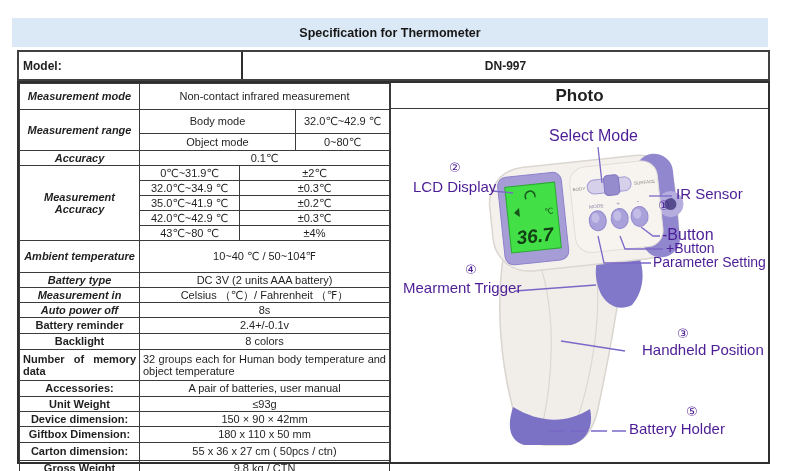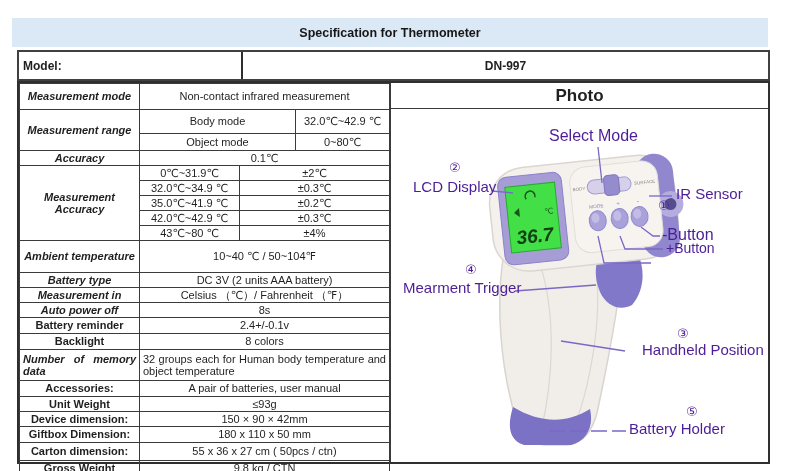--- a/index.html
+++ b/index.html
@@ -9,21 +9,21 @@
             display:flex;align-items:center;justify-content:center;font-weight:bold;font-size:12.5px;color:#171717;}
   .model-table{position:absolute;left:17px;top:50px;width:749px;height:27px;border:2px solid #404040;display:flex;}
   .model-label{width:218px;border-right:2px solid #2f2f2f;display:flex;align-items:center;
                padding-left:4px;font-weight:bold;font-size:12px;}
   .model-value{flex:1;display:flex;align-items:center;justify-content:center;font-weight:bold;font-size:12px;}
   .main{position:absolute;left:17px;top:81px;width:749px;height:379px;border:2px solid #2f2f2f;display:flex;}
   table.spec{border-collapse:collapse;table-layout:fixed;width:371px;height:375px;font-size:11px;}
   table.spec td{border:1px solid #3b3b3b;padding:0 3px;overflow:hidden;line-height:1.12;vertical-align:middle;}
   td.lc{font-weight:bold;text-align:center;font-style:italic;}
   td.ll{font-weight:bold;text-align:center;padding-left:2px;}
-  td.lj{font-weight:bold;text-align:justify;padding-left:2px;font-style:italic;}
+  td.lj{font-weight:bold;text-align:justify;padding-left:2px;}
   td.v{text-align:center;padding-left:4px;}
   td.vj{text-align:justify;padding-left:4px;}
   .photo-panel{flex:1;border-left:1px solid #3b3b3b;display:flex;flex-direction:column;}
   .photo-header{height:26px;border-bottom:1px solid #3b3b3b;display:flex;align-items:center;justify-content:center;
                 font-weight:bold;font-size:17px;}
   .photo-body{position:relative;flex:1;background:#fff;}
   .callout{position:absolute;color:#4c1d95;white-space:nowrap;}
   .num{font-size:13px;}
   svg text{font-family:"Liberation Sans","DejaVu Sans",sans-serif;}
 </style>
@@ -198,20 +198,21 @@
           </g>
         </svg>
 
         <div class="callout" style="left:158px;top:18px;font-size:16px;">Select Mode</div>
         <div class="callout num" style="left:58px;top:51px;">②</div>
         <div class="callout" style="left:22px;top:69px;font-size:15px;">LCD Display</div>
         <div class="callout" style="left:285px;top:76px;font-size:15px;">IR Sensor</div>
         <div class="callout num" style="left:267px;top:89px;">①</div>
         <div class="callout" style="left:271px;top:117px;font-size:16px;">-Button</div>
         <div class="callout" style="left:275px;top:131px;font-size:14px;">+Button</div>
+        <div class="callout" style="left:262px;top:145px;font-size:14px;">Parameter Setting</div>
         <div class="callout num" style="left:74px;top:153px;">④</div>
         <div class="callout" style="left:12px;top:170px;font-size:15px;">Mearment Trigger</div>
         <div class="callout num" style="left:286px;top:217px;">③</div>
         <div class="callout" style="left:251px;top:232px;font-size:15px;">Handheld Position</div>
         <div class="callout num" style="left:295px;top:295px;">⑤</div>
         <div class="callout" style="left:238px;top:311px;font-size:15px;">Battery Holder</div>
 
       </div>
     </div>
 

